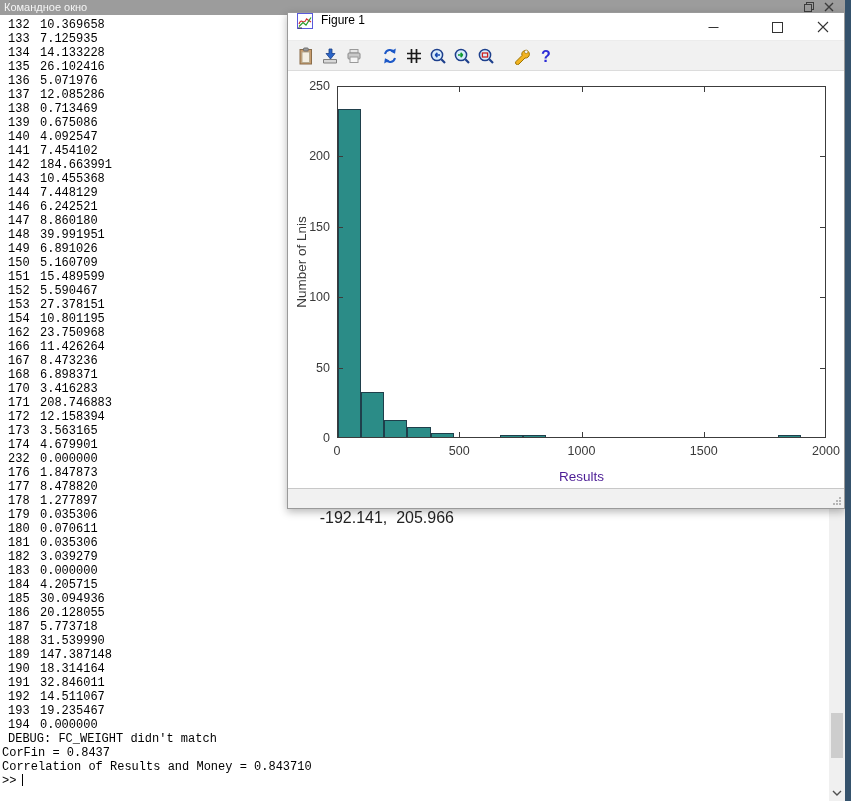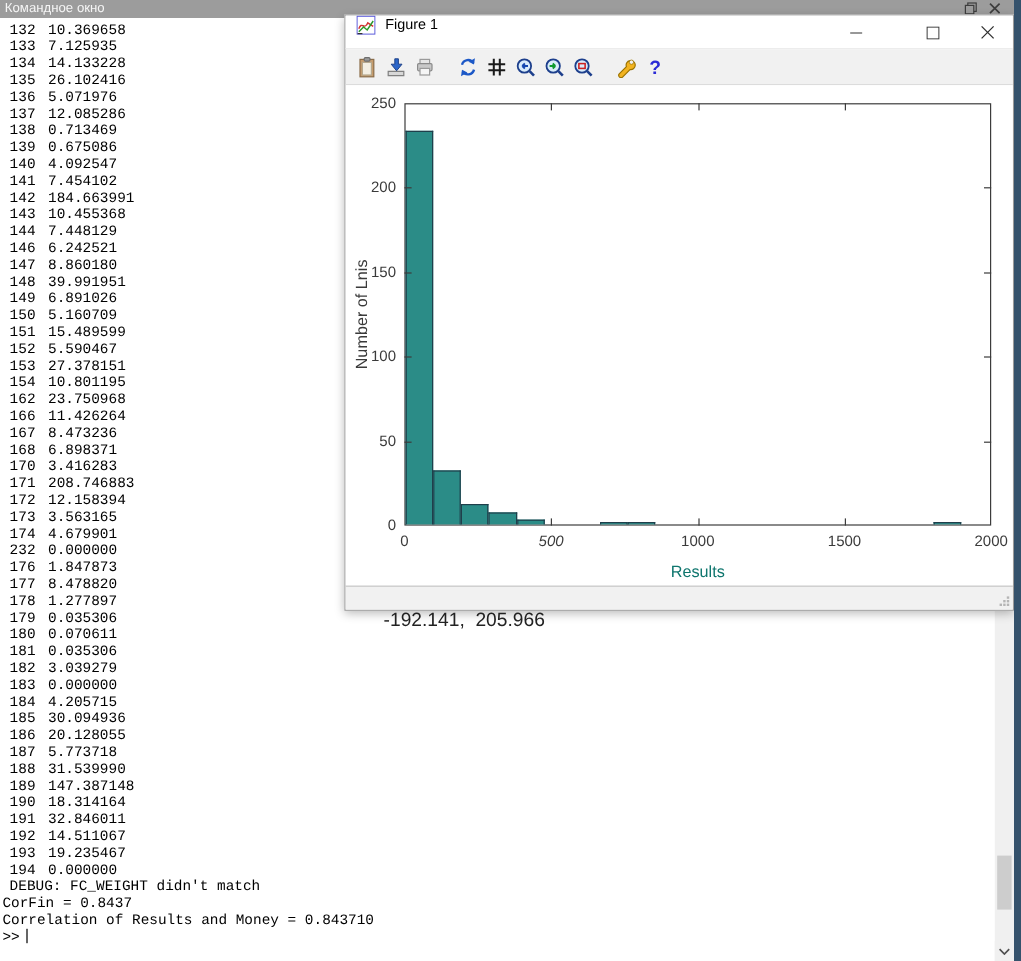--- a/index.html
+++ b/index.html
@@ -50,21 +50,21 @@
   
   .plot { position:absolute; left:49px; top:15px; width:489px; height:352px;
     border:1px solid #3c3c3c; background:#fff; }
   .bar { position:absolute; bottom:0; background:#2b8c87; border:1px solid #1f3f4b; border-bottom:none; }
   .tickmark { position:absolute; background:#3c3c3c; }
   .xlab { position:absolute; transform:translateX(-50%); font-size:12.5px; color:#3a3a3a; top:358px; }
   .ylab { position:absolute; transform:translate(-100%,-50%); font-size:12.5px; color:#3a3a3a; left:-7px; }
   .ylabel-rot { position:absolute; left:-39px; top:50%; transform:translate(-50%,-50%) rotate(-90deg);
     transform-origin:center; font-size:13.5px; color:#3a3a3a; white-space:nowrap; left:-36px; }
   .xlabel-txt { position:absolute; top:383px; left:50%; transform:translateX(-50%);
-    font-size:13.5px; color:#0f766e; }
+    font-size:13.5px; color:#4c1d95; }
 </style>
 </head>
 <body>
 
 <div class="page">
 
   <div class="main-titlebar">
     <span>Командное окно</span>
     <div class="main-controls">
       <span>
@@ -256,21 +256,21 @@
           <div class="bar" style="left: 38%; width: 4.75%; height: 2px; background: rgb(43, 140, 135); border-color: rgb(31, 63, 75);"></div>
           <div class="bar" style="left: 90.25%; width: 4.75%; height: 2px; background: rgb(43, 140, 135); border-color: rgb(31, 63, 75);"></div>
         </div>
       <div style="position:absolute; left:49px; top:15px; width:489px; height:352px; pointer-events:none;">
         <span class="ylabel-rot">Number of Lnis</span>
         <span class="xlabel-txt">Results</span>
         <div id="tick-layer" style="position:absolute; left:0; top:0; width:100%; height:100%;">
             <span class="xlab" style="left: 0px;">0</span>
             <div class="tickmark" style="left: 122.25px; top: 0px; width: 1px; height: 6px;"></div>
             <div class="tickmark" style="left: 122.25px; top: 346px; width: 1px; height: 6px;"></div>
-            <span class="xlab" style="left: 122.25px; font-style: italic;">500</span>
+            <span class="xlab" style="left: 122.25px;">500</span>
             <div class="tickmark" style="left: 244.5px; top: 0px; width: 1px; height: 6px;"></div>
             <div class="tickmark" style="left: 244.5px; top: 346px; width: 1px; height: 6px;"></div>
             <span class="xlab" style="left: 244.5px;">1000</span>
             <div class="tickmark" style="left: 366.75px; top: 0px; width: 1px; height: 6px;"></div>
             <div class="tickmark" style="left: 366.75px; top: 346px; width: 1px; height: 6px;"></div>
             <span class="xlab" style="left: 366.75px;">1500</span>
             <span class="xlab" style="left: 489px;">2000</span>
             <span class="ylab" style="top: 352px;">0</span>
             <div class="tickmark" style="left: 0px; top: 281.6px; width: 6px; height: 1px;"></div>
             <div class="tickmark" style="left: 483px; top: 281.6px; width: 6px; height: 1px;"></div>

